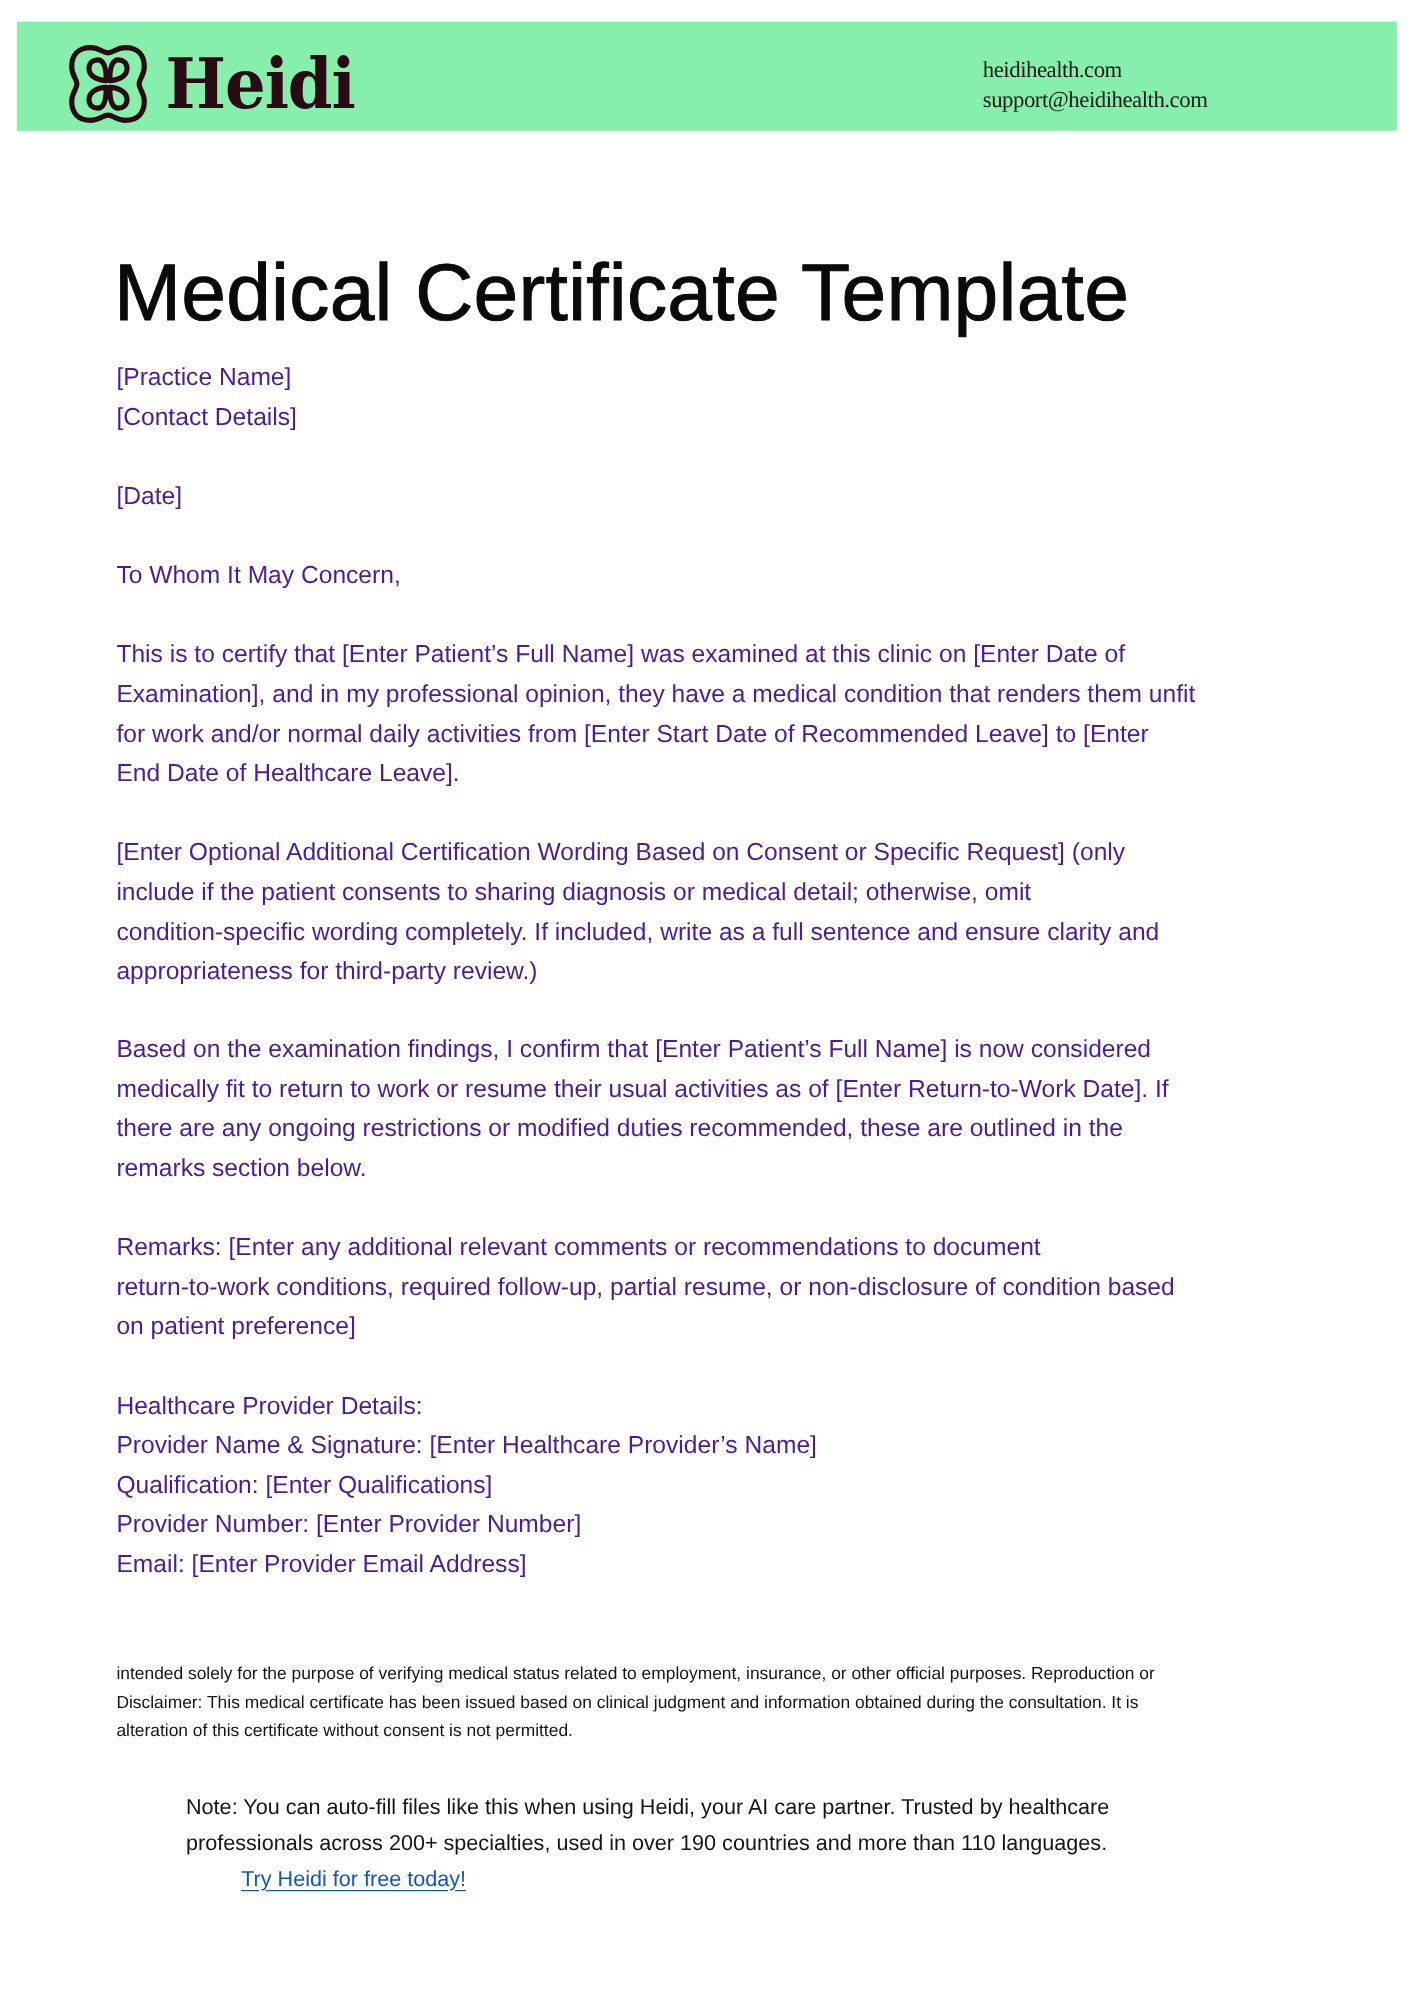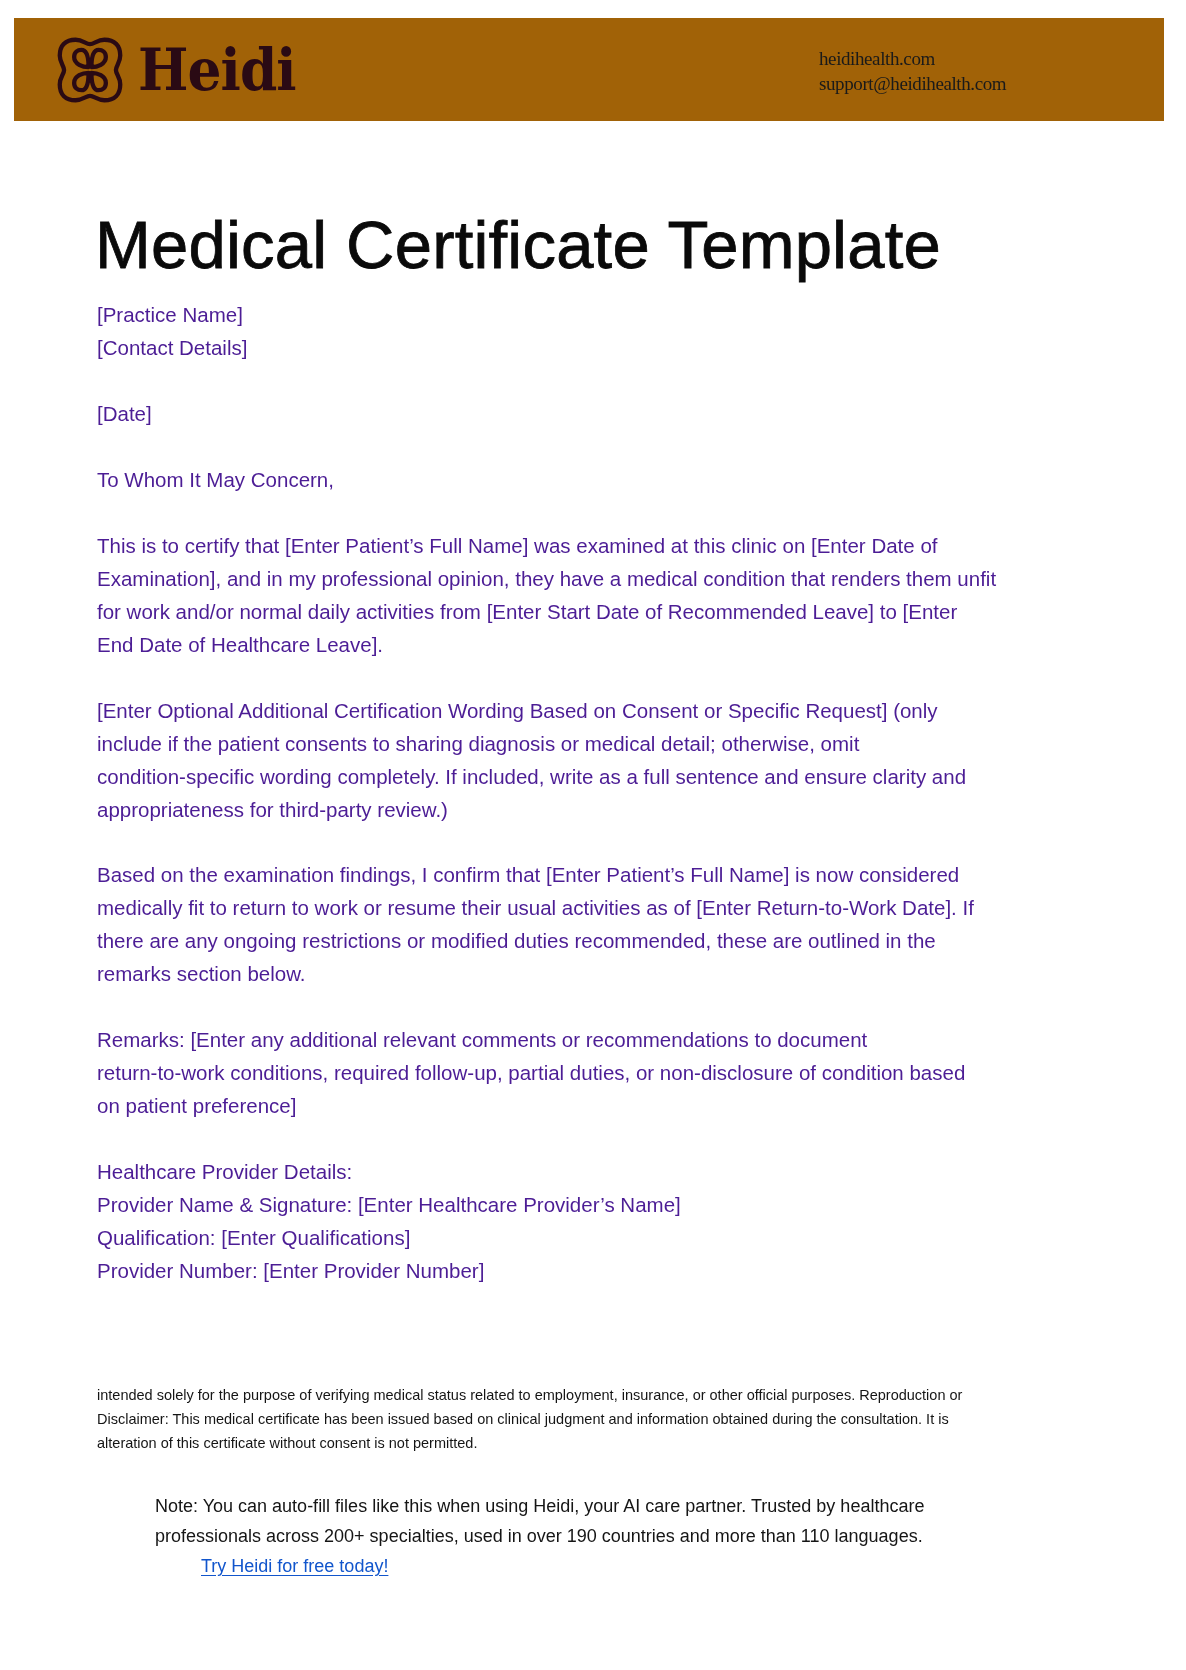--- a/index.html
+++ b/index.html
@@ -9,22 +9,22 @@
       position: relative;
       overflow: hidden;
       color: #111111;
       font-family: "Liberation Sans", sans-serif;
     }
     .header-bar {
       position: absolute;
       left: 14px;
       top: 18px;
       width: 1150px;
-      height: 103px;
-      background: #a16207;
+      height: 91px;
+      background: #86efac;
     }
     .logo {
       position: absolute;
       left: 40px;
       top: 18px;
       display: flex;
       align-items: center;
       height: 68px;
     }
     .logo-mark { width: 72px; height: 72px; display: block; }
@@ -156,29 +156,30 @@
 
 <div class="body-text" style="top:858px;">
   <span class="line">Based on the examination findings, I confirm that [Enter Patient’s Full Name] is now considered</span>
   <span class="line">medically fit to return to work or resume their usual activities as of [Enter Return-to-Work Date]. If</span>
   <span class="line">there are any ongoing restrictions or modified duties recommended, these are outlined in the</span>
   <span class="line">remarks section below.</span>
 </div>
 
 <div class="body-text" style="top:1023px;">
   <span class="line">Remarks: [Enter any additional relevant comments or recommendations to document</span>
-  <span class="line">return-to-work conditions, required follow-up, partial duties, or non-disclosure of condition based</span>
+  <span class="line">return-to-work conditions, required follow-up, partial resume, or non-disclosure of condition based</span>
   <span class="line">on patient preference]</span>
 </div>
 
 <div class="body-text" style="top:1155px;">
   <span class="line">Healthcare Provider Details:</span>
   <span class="line">Provider Name &amp; Signature: [Enter Healthcare Provider’s Name]</span>
   <span class="line">Qualification: [Enter Qualifications]</span>
   <span class="line">Provider Number: [Enter Provider Number]</span>
+  <span class="line">Email: [Enter Provider Email Address]</span>
 </div>
 
 <div class="disclaimer">
   <span class="line">intended solely for the purpose of verifying medical status related to employment, insurance, or other official purposes. Reproduction or</span>
   <span class="line">Disclaimer: This medical certificate has been issued based on clinical judgment and information obtained during the consultation. It is</span>
   <span class="line">alteration of this certificate without consent is not permitted.</span>
 </div>
 
 <div class="note">
   <span class="line">Note: You can auto-fill files like this when using Heidi, your AI care partner. Trusted by healthcare</span>

